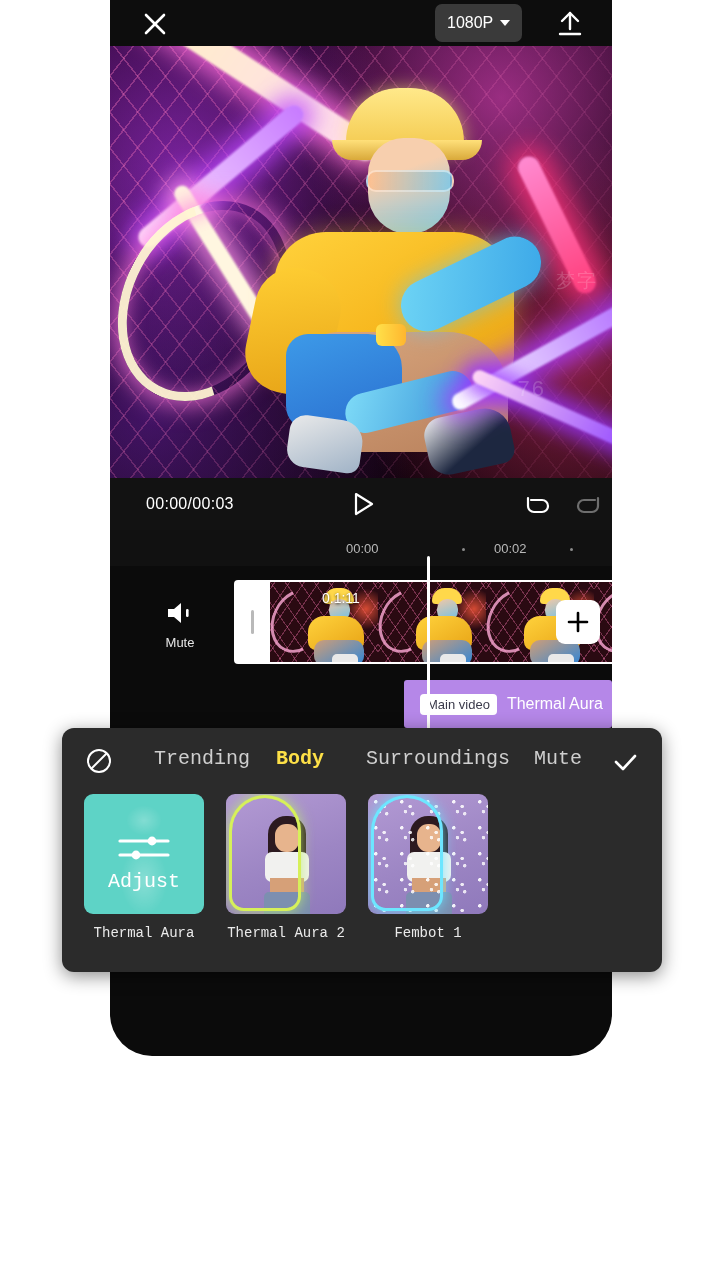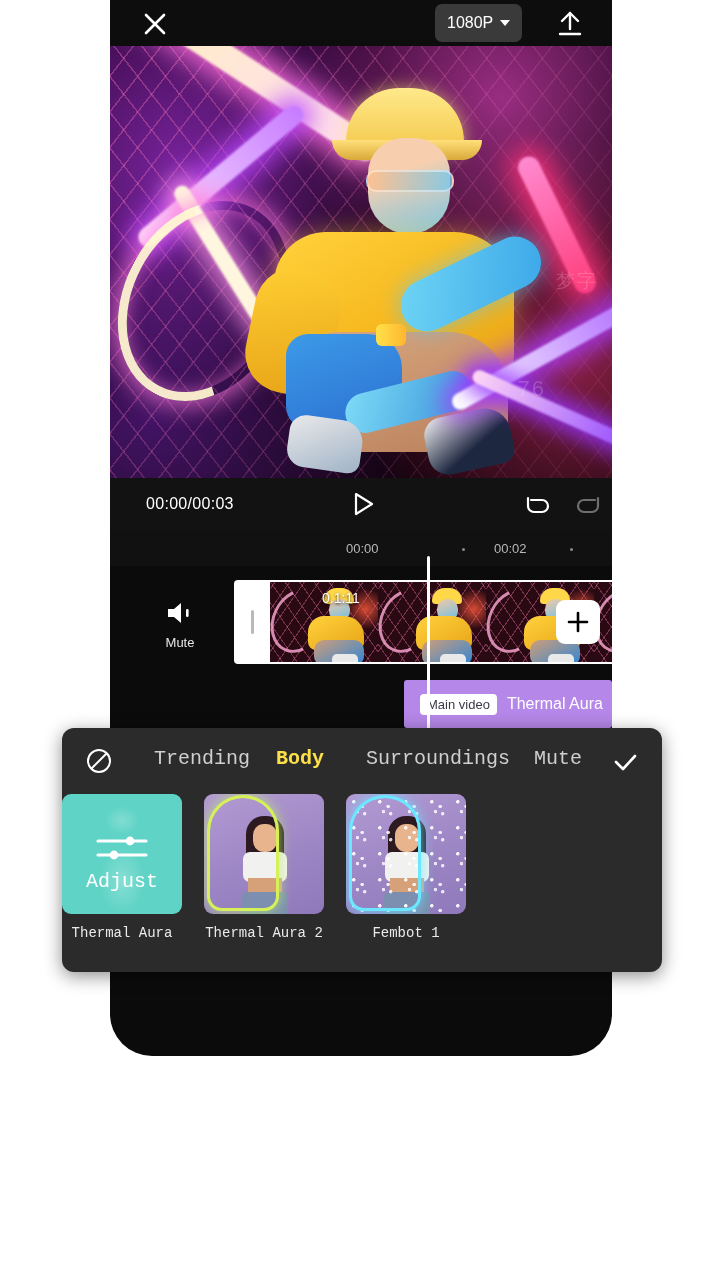--- a/index.html
+++ b/index.html
@@ -201,21 +201,21 @@
   .ban-icon svg { width: 30px; height: 30px; display: block; }
   .tab { position: absolute; top: 19px; color: #cfcfcf; font-size: 20px; white-space: nowrap; }
   .tab.active { color: #fde047; font-weight: bold; }
   .tab-trending { left: 92px; }
   .tab-body { left: 214px; }
   .tab-surroundings { left: 304px; }
   .tab-head { left: 472px; }
   .check-btn { position: absolute; right: 22px; top: 20px; width: 30px; height: 30px; }
   .check-btn svg { width: 30px; height: 30px; display: block; }
 
-  .effects { position: absolute; left: 0; top: 66px; width: 600px; height: 178px; display: flex; gap: 22px; }
+  .effects { position: absolute; left: 0; top: 66px; width: 600px; height: 178px; display: flex; padding-left: 22px; gap: 22px; }
   .effect { width: 120px; }
   .eff-thumb { width: 120px; height: 120px; border-radius: 9px; position: relative; overflow: hidden;
     background: linear-gradient(160deg, #b39ad4 0%, #9d86c4 55%, #8f79bb 100%); }
   .eff-thumb.sel { background: #5ed3c6; }
   .eff-label { margin-top: 11px; text-align: center; color: #eaeaea; font-size: 14px;
     white-space: nowrap; overflow: hidden; text-overflow: clip; }
   .adj-ghost { position: absolute; inset: 0; opacity: .32;
     background:
       radial-gradient(ellipse 34px 50px at 50% 72%, rgba(255,255,255,.8), rgba(255,255,255,0) 70%),
       radial-gradient(ellipse 26px 22px at 50% 22%, rgba(255,255,255,.7), rgba(255,255,255,0) 70%); }

